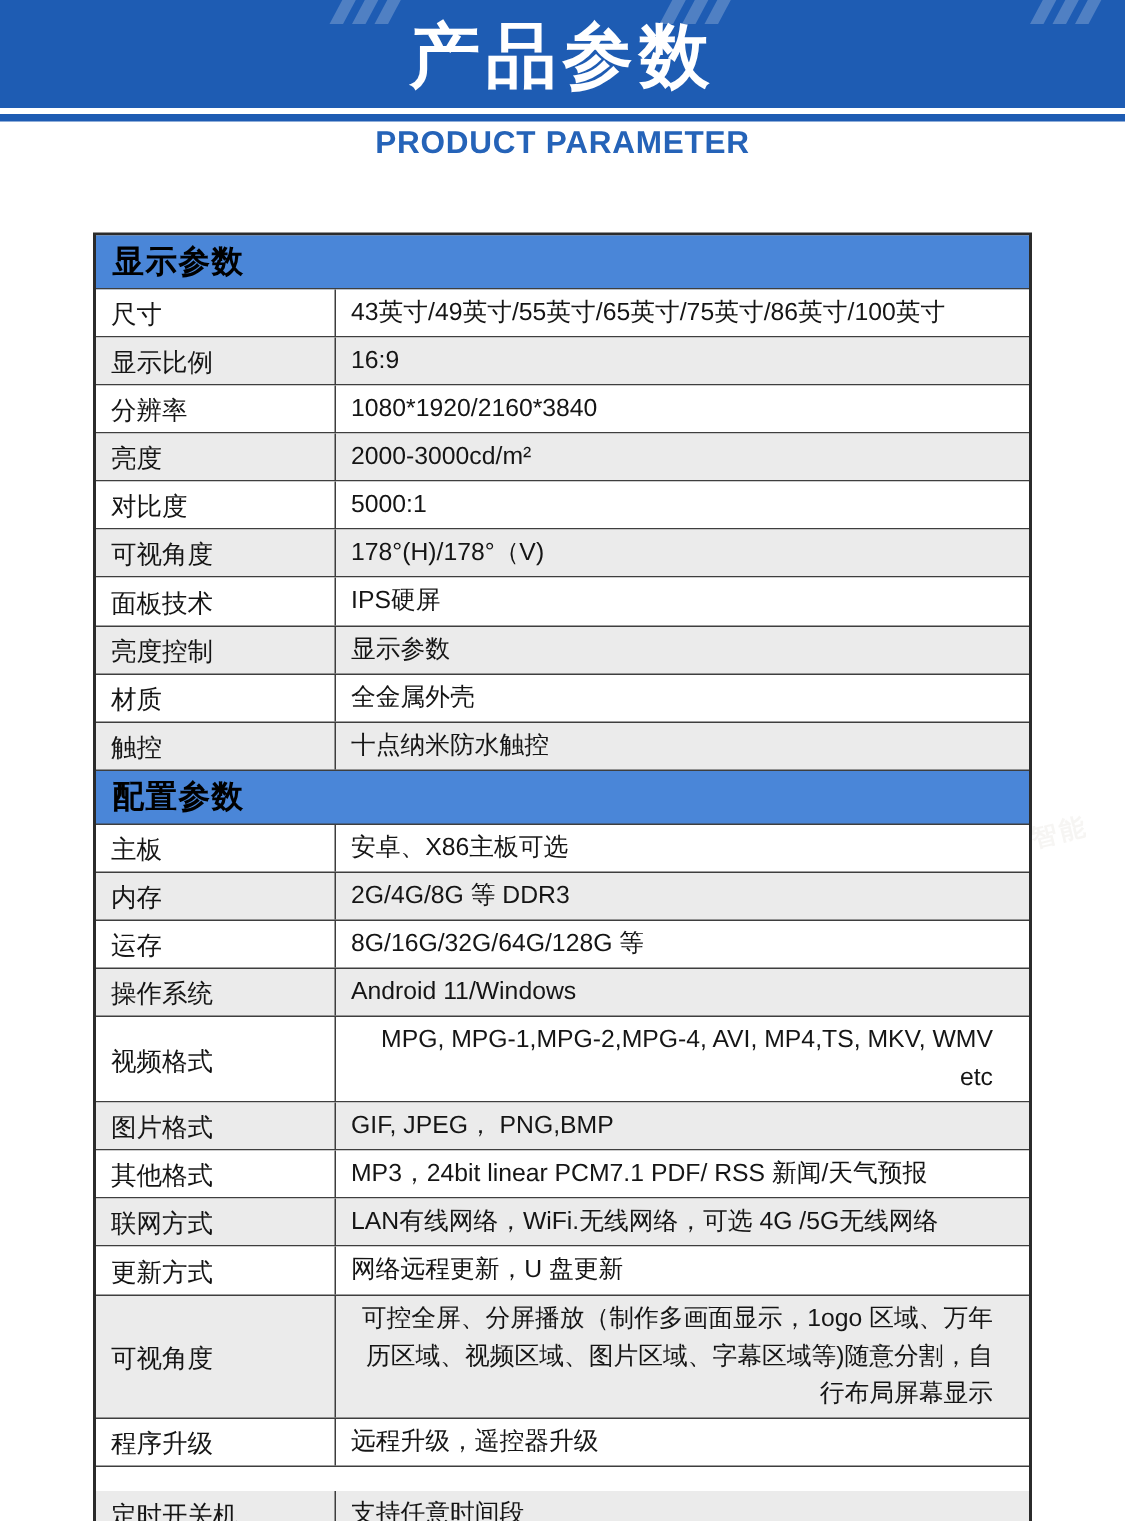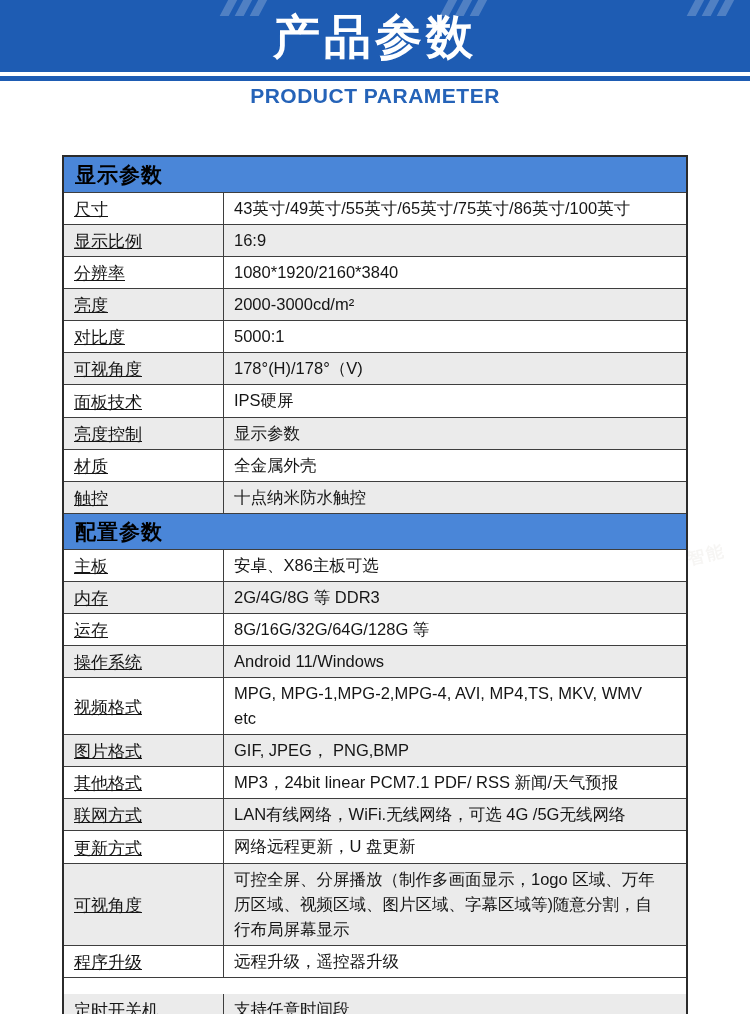--- a/index.html
+++ b/index.html
@@ -64,24 +64,24 @@
     background:#ffffff;
   }
   .row.alt{background:var(--stripe);}
   .row:last-child{border-bottom:none;margin-top:16px;}
   .cell{
     display:flex;align-items:center;box-sizing:border-box;
     color:var(--text);
   }
   .cell.label{
     width:160px;flex:0 0 160px;border-right:1px solid var(--line);
-    padding:2px 8px 0 10px;font-size:17px;text-decoration:underline;
+    padding:2px 8px 0 10px;font-size:17px;
   }
   .cell.value{
-    flex:1;padding:3px 24px 3px 10px;font-size:16.5px;line-height:1.52;
+    flex:1;padding:3px 24px 3px 10px;font-size:16.5px;line-height:1.52;text-align:right;
   }
 </style>
 </head>
 <body>
 
 <div class="banner">
   <div class="banner-title">产品参数</div>
   <div class="corner-logo" style="left:225px;">
       <i></i>
       <i></i>

